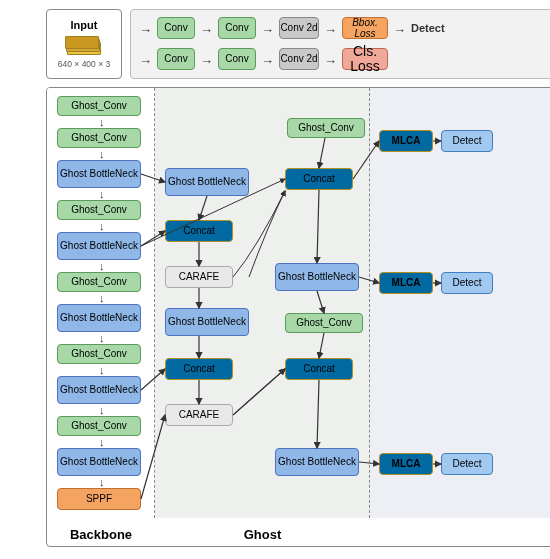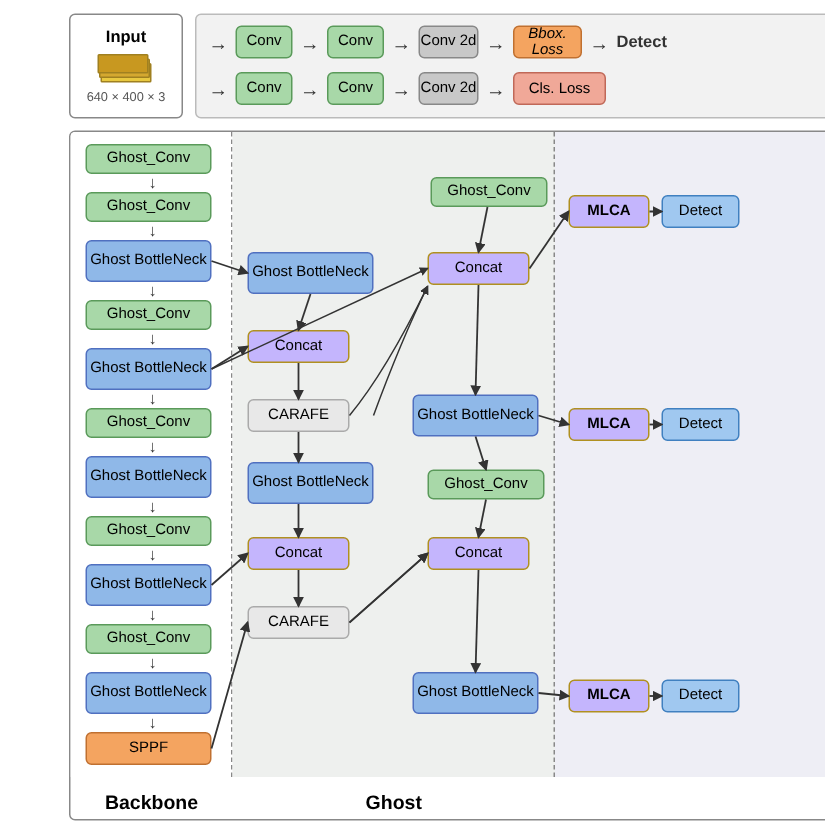--- a/index.html
+++ b/index.html
@@ -20,21 +20,21 @@
       justify-content: center;
       text-align: center;
       font-size: 10px;
       line-height: 1.2;
       border: 1px solid;
     }
     .green { background: #a8d8a8; border-color: #5a9a5a; }
     .gray { background: #c8c8c8; border-color: #888; }
     .orange { background: #f4a460; border-color: #c07030; }
     .blue { background: #8fb8e8; border-color: #5070c0; }
-    .yellow { background: #c4b5fd; border-color: #b09020; }
+    .yellow { background: #0369a1; border-color: #b09020; }
     .lt-blue { background: #a0c8f0; border-color: #4080c0; }
     .salmon { background: #f0a898; border-color: #c06858; }
     .light-gray-bg {
       background: #e8e8e8; border-color: #aaa;
     }
   </style>
 </head>
 <body>
 
 <div style="width:550px;height:559px;padding:6px;background:#fff;overflow:hidden;margin-left:40px;">
@@ -68,21 +68,21 @@
       </div>
 
       <div style="display:flex;align-items:center;gap:5px;">
         <span style="font-size:13px;color:#333;">→</span>
         <div class="box green" style="position:static;width:38px;height:22px;font-size:10px;">Conv</div>
         <span style="font-size:13px;color:#333;">→</span>
         <div class="box green" style="position:static;width:38px;height:22px;font-size:10px;">Conv</div>
         <span style="font-size:13px;color:#333;">→</span>
         <div class="box gray" style="position:static;width:40px;height:22px;font-size:10px;">Conv 2d</div>
         <span style="font-size:13px;color:#333;">→</span>
-        <div class="box salmon" style="position:static;width:62px;height:22px;font-size:10px;line-height:1.1;">Cls. Loss</div>
+        <div class="box salmon" style="position:static;width:46px;height:22px;font-size:14px;line-height:1.1;">Cls. Loss</div>
       </div>
     </div>
   </div>
 
   <div style="border:1.5px solid #888;border-radius:4px;position:relative;height:460px;overflow:hidden;background:#fff;">
 
     <div style="position:absolute;left:0;top:0;bottom:28px;width:108px;background:#fff;border-right:1.5px dashed #888;z-index:0;"></div>
 
     <div style="position:absolute;left:108px;top:0;bottom:28px;width:215px;background:#eef0ee;border-right:1.5px dashed #888;z-index:0;"></div>
 

